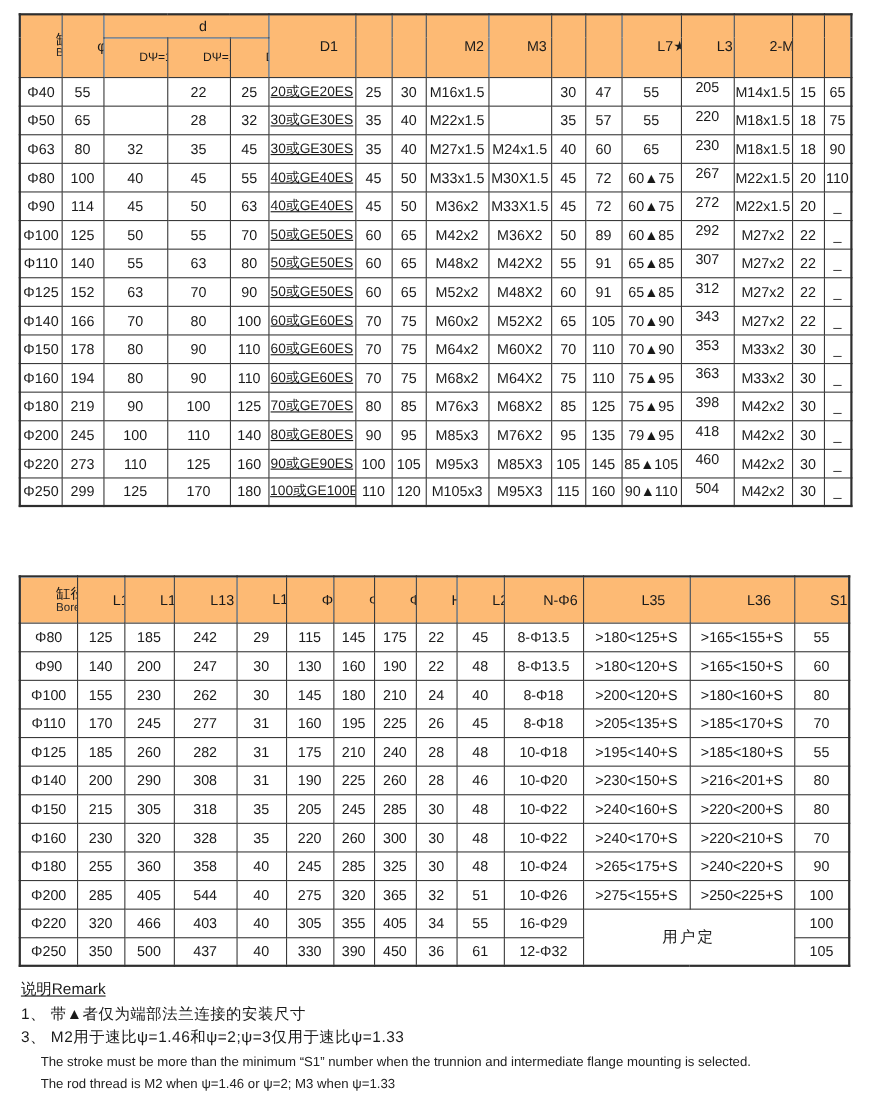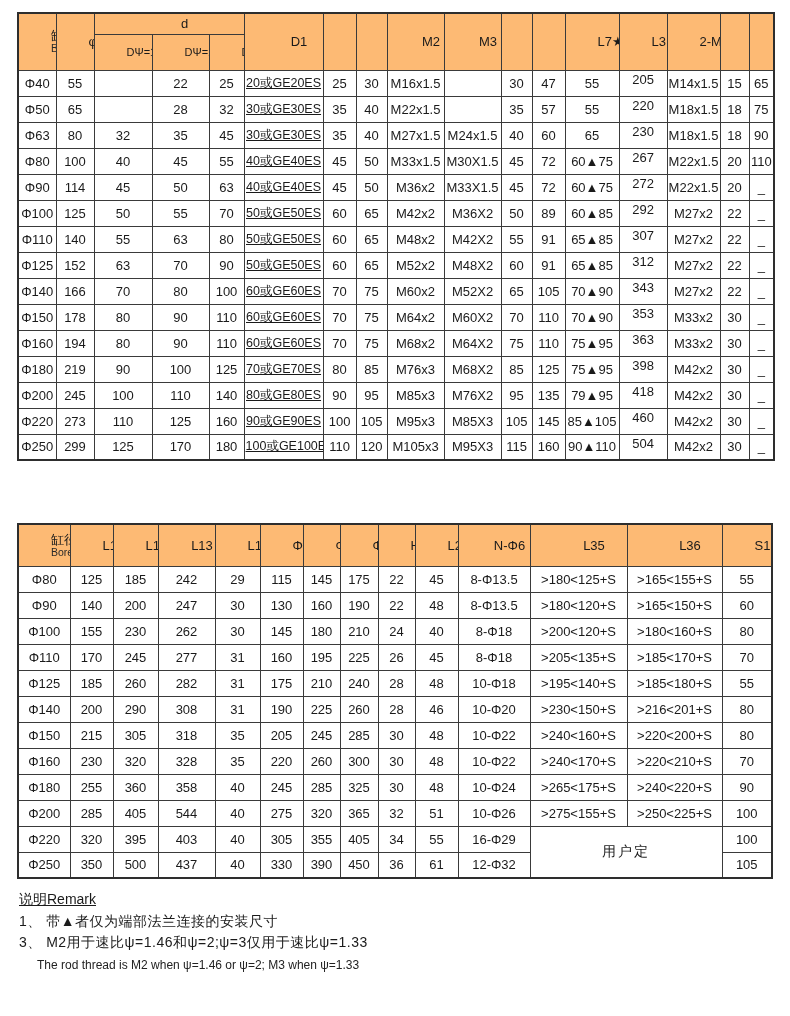--- a/index.html
+++ b/index.html
@@ -588,21 +588,21 @@
           <td>32</td>
           <td>51</td>
           <td>10-Φ26</td>
           <td>&gt;275&lt;155+S</td>
           <td>&gt;250&lt;225+S</td>
           <td>100</td>
         </tr>
         <tr>
           <td>Φ220</td>
           <td>320</td>
-          <td>395</td>
+          <td>466</td>
           <td>403</td>
           <td>40</td>
           <td>305</td>
           <td>355</td>
           <td>405</td>
           <td>34</td>
           <td>55</td>
           <td>16-Φ29</td>
           <td colspan="2" rowspan="2" class="merged">用户定</td>
           <td>100</td>
@@ -622,18 +622,19 @@
           <td>105</td>
         </tr>
       </tbody>
   </table>
 
   <div class="remarks">
     <div class="title">说明Remark</div>
     <div class="cn-line">1、 带▲者仅为端部法兰连接的安装尺寸</div>
     <div class="cn-line">3、 M2用于速比ψ=1.46和ψ=2;ψ=3仅用于速比ψ=1.33</div>
     <div class="en-block">
+      <div class="en-line">The stroke must be more than the minimum “S1” number when the  trunnion and intermediate flange mounting is selected.</div>
       <div class="en-line">The rod thread is M2 when ψ=1.46 or ψ=2; M3 when ψ=1.33</div>
 
     </div>
   </div>
 
 </div>
 
 </body></html>

